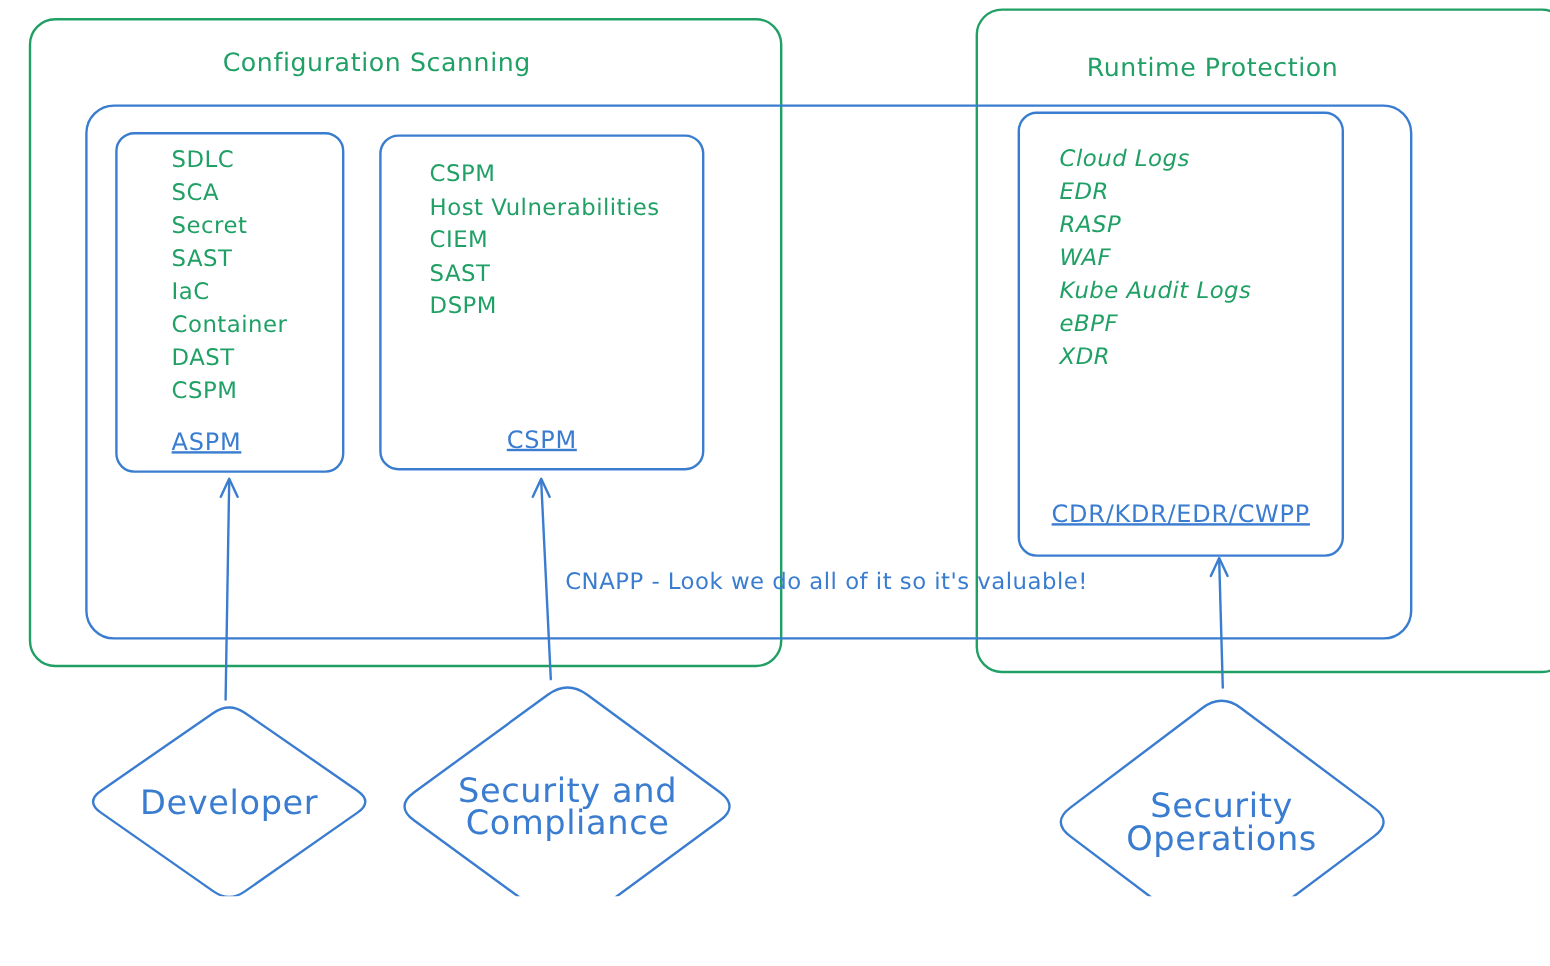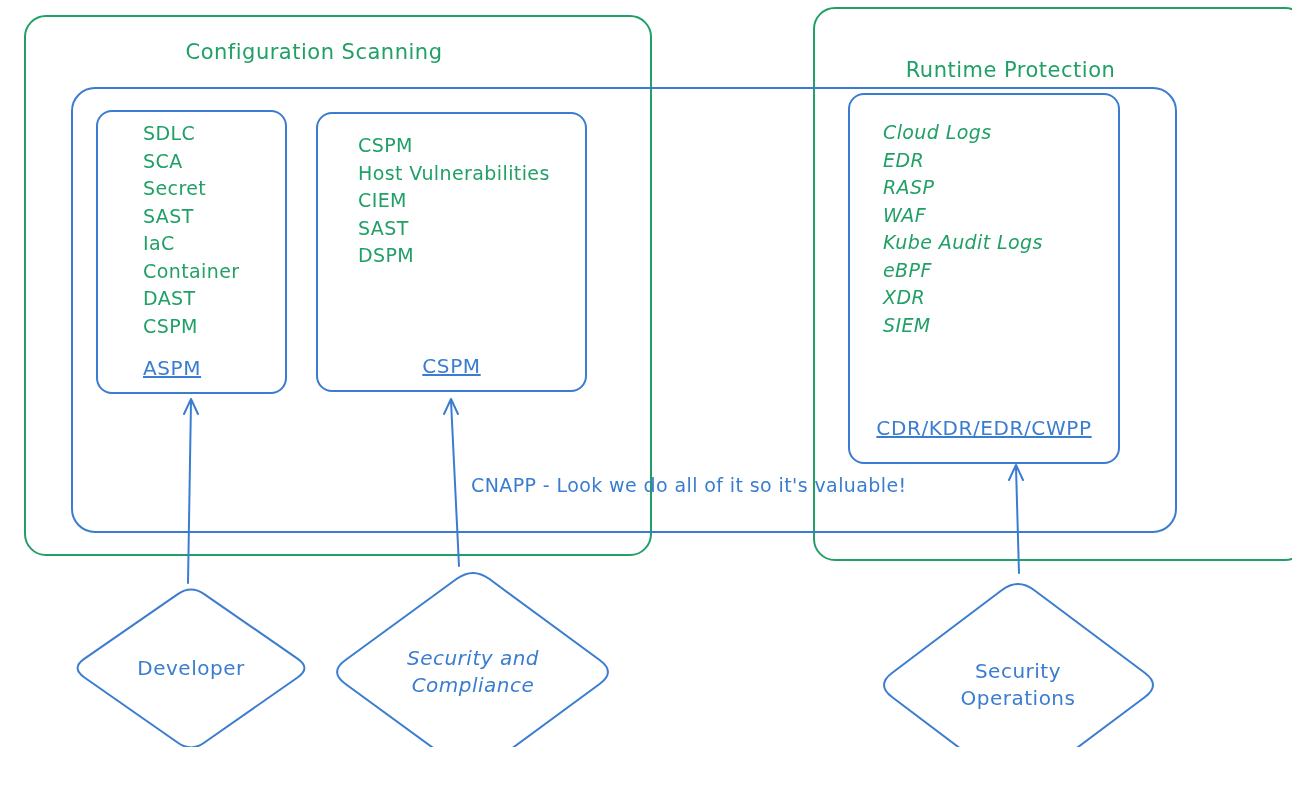--- a/index.html
+++ b/index.html
@@ -73,41 +73,41 @@
     letter-spacing:0.4px;
     white-space:nowrap;
   }
   .shapes-overlay{
     position:absolute;left:0;top:0;width:1292px;height:805px;
     pointer-events:none;
   }
   .actor-label{
     position:absolute;
     color:var(--blue);
-    font-size:20px;
+    font-size:28px;
     letter-spacing:0.5px;
     text-align:center;
     line-height:27px;
     white-space:pre-line;
     width:220px;
   }
   #actor-label-developer{left:65px;top:655px;}
-  #actor-label-seccomp{left:347px;top:645px;font-style:italic;}
+  #actor-label-seccomp{left:347px;top:645px;}
   #actor-label-secops{left:892px;top:658px;}
 </style>
 </head>
 <body>
 
 <div class="canvas">
 
   <div class="group-box" style="left:8px;top:15px;width:624px;height:537px;"></div>
   <div class="group-title" style="left:8px;top:40px;width:580px;">Configuration Scanning</div>
 
   <div class="group-box" style="left:797px;top:7px;width:490px;height:550px;"></div>
-  <div class="group-title" style="left:797px;top:58px;width:395px;">Runtime Protection</div>
+  <div class="group-title" style="left:797px;top:44px;width:395px;">Runtime Protection</div>
 
   <div class="cnapp-box"></div>
 
   <div class="tool-box" id="box-aspm">
     <div class="tool-items">
       <div>SDLC</div>
       <div>SCA</div>
       <div>Secret</div>
       <div>SAST</div>
       <div>IaC</div>
@@ -131,21 +131,20 @@
 
   <div class="tool-box" id="box-cdr">
     <div class="tool-items">
       <div>Cloud Logs</div>
       <div>EDR</div>
       <div>RASP</div>
       <div>WAF</div>
       <div>Kube Audit Logs</div>
       <div>eBPF</div>
       <div>XDR</div>
-      <div>SIEM</div>
     </div>
     <div class="box-label">CDR/KDR/EDR/CWPP</div>
   </div>
 
   <div class="cnapp-note">CNAPP - Look we do all of it so it's valuable!</div>
 
   <svg class="shapes-overlay" viewBox="0 0 1292 805">
     <g fill="none" stroke="#3a7dd0" stroke-width="2" stroke-linecap="round" stroke-linejoin="round">
 
       <path d="M 161.8 594.1 Q 175 585 188.2 594.1 L 281.8 658.9 Q 295 668 281.9 677.2 L 188.1 742.8 Q 175 752 161.9 742.8 L 68.1 677.2 Q 55 668 68.2 658.9 Z"></path>

